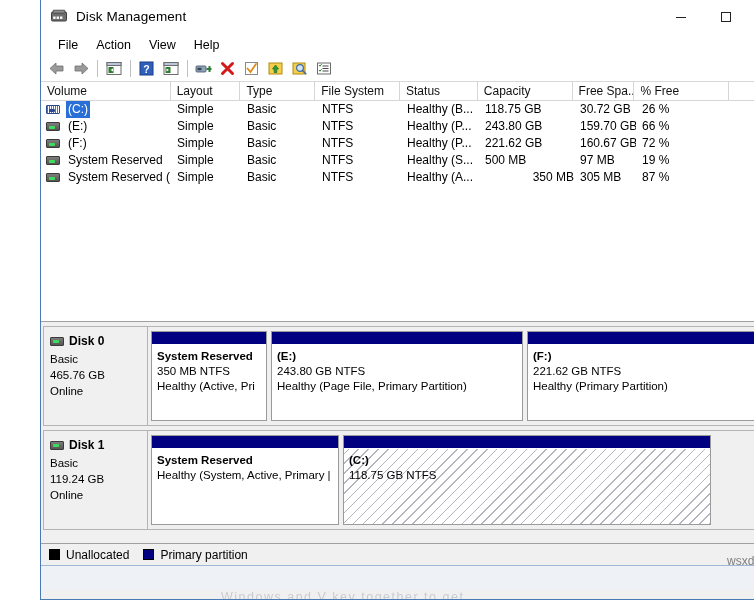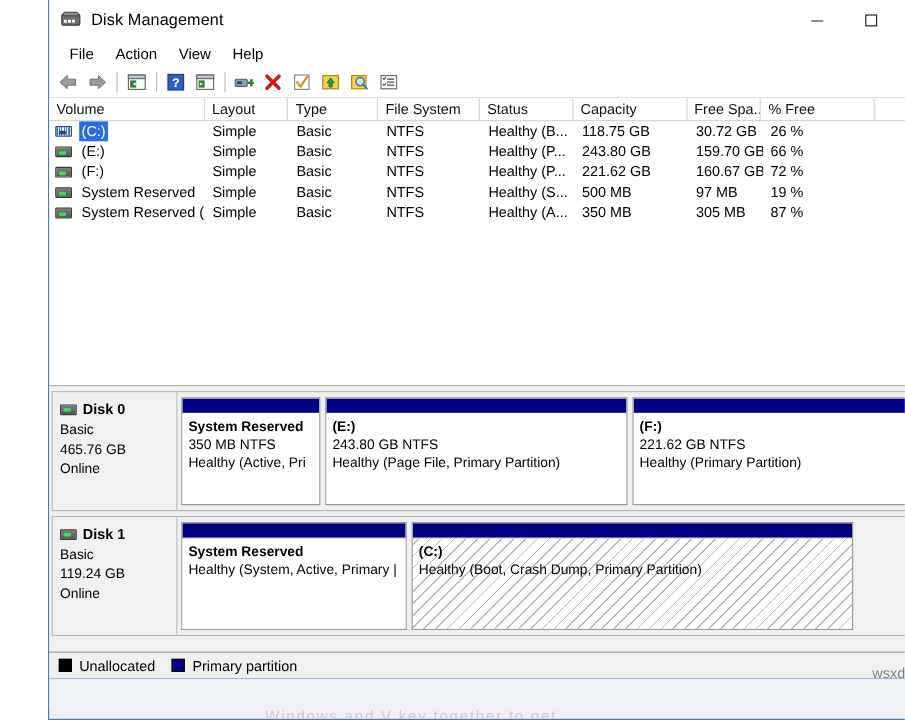--- a/index.html
+++ b/index.html
@@ -499,21 +499,21 @@
         </div>
         <div class="lv-row">
           <div class="lv-td vol-cell" style="width: 130px;">
             <span class="drvicon"></span>
             <span class="vol-label">System Reserved (...</span>
           </div>
           <div class="lv-td" style="width: 70px;">Simple</div>
           <div class="lv-td" style="width: 75px;">Basic</div>
           <div class="lv-td" style="width: 85px;">NTFS</div>
           <div class="lv-td" style="width: 78px;">Healthy (A...</div>
-          <div class="lv-td" style="width: 95px;">350 MB</div>
+          <div class="lv-td" style="width: 95px; text-align: right;">350 MB</div>
           <div class="lv-td" style="width: 62px;">305 MB</div>
           <div class="lv-td" style="width: 95px;">87 %</div>
         </div>
       </div>
   </div>
 
   <div class="graphpane">
     <div id="disks-container">
         <div class="disk-row">
           <div class="disk-info">
@@ -568,21 +568,21 @@
               <div class="part-bar" style="background: rgb(0, 0, 128);"></div>
               <div class="part-body">
                 <div class="part-name">System Reserved</div>
                 <div>Healthy (System, Active, Primary |</div>
               </div>
             </div>
             <div class="part selected" style="flex: 0 0 368px;">
               <div class="part-bar" style="background: rgb(0, 0, 128);"></div>
               <div class="part-body">
                 <div class="part-name">(C:)</div>
-                <div>Healthy (Boot, Crash Dump, Primary Partition)</div>
+                <div>118.75 GB NTFS</div>
               </div>
             </div>
             <div class="tail-gray" style="flex: 1 1 auto;"></div>
           </div>
         </div>
       </div>
 
     <div class="vscroll">
       <div class="vs-arrow">
         <svg width="9" height="7" viewBox="0 0 9 7">

